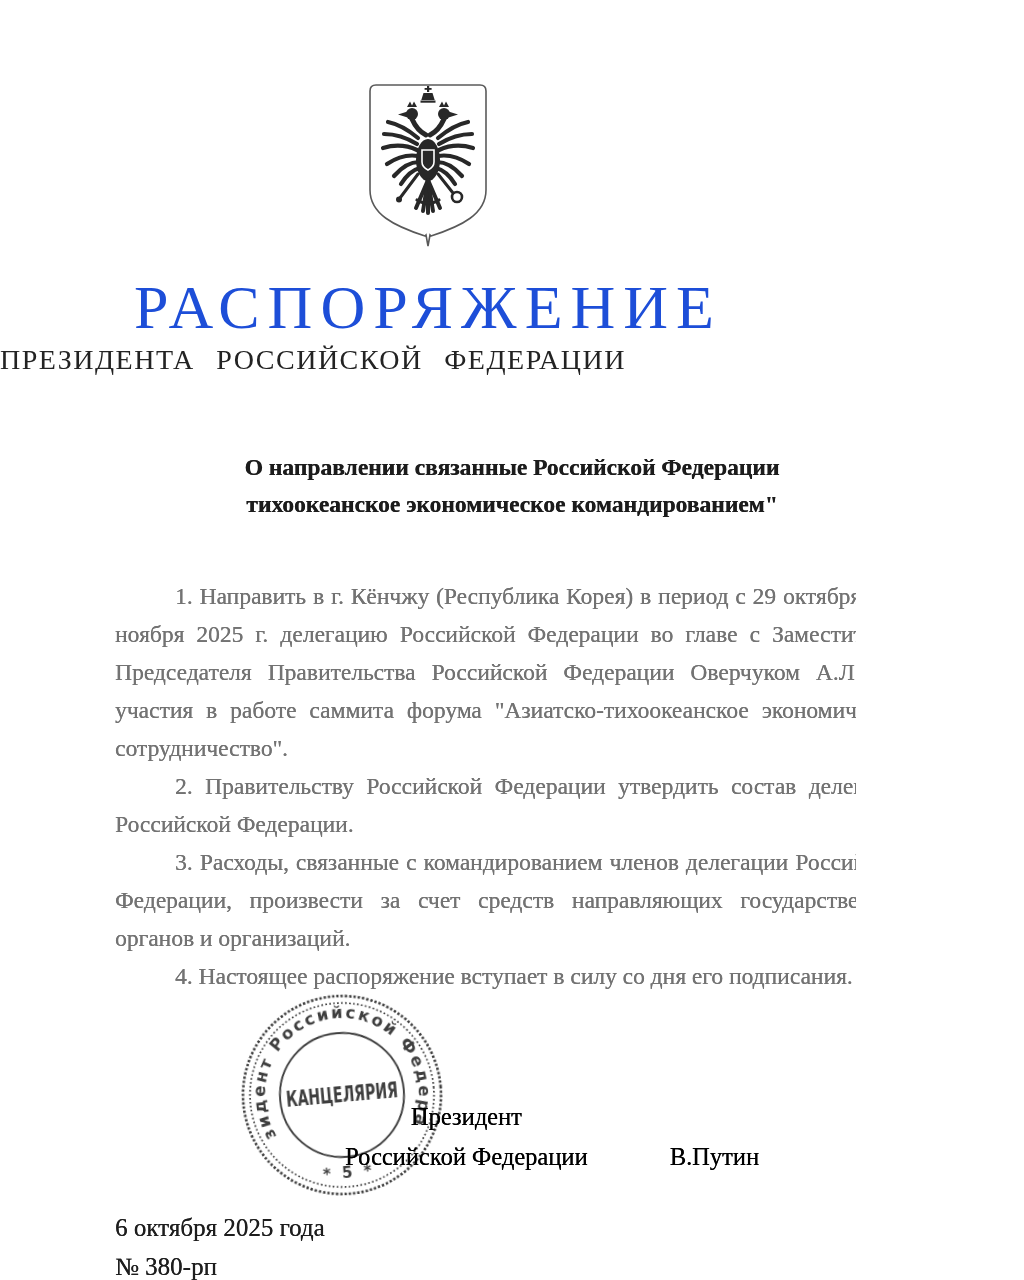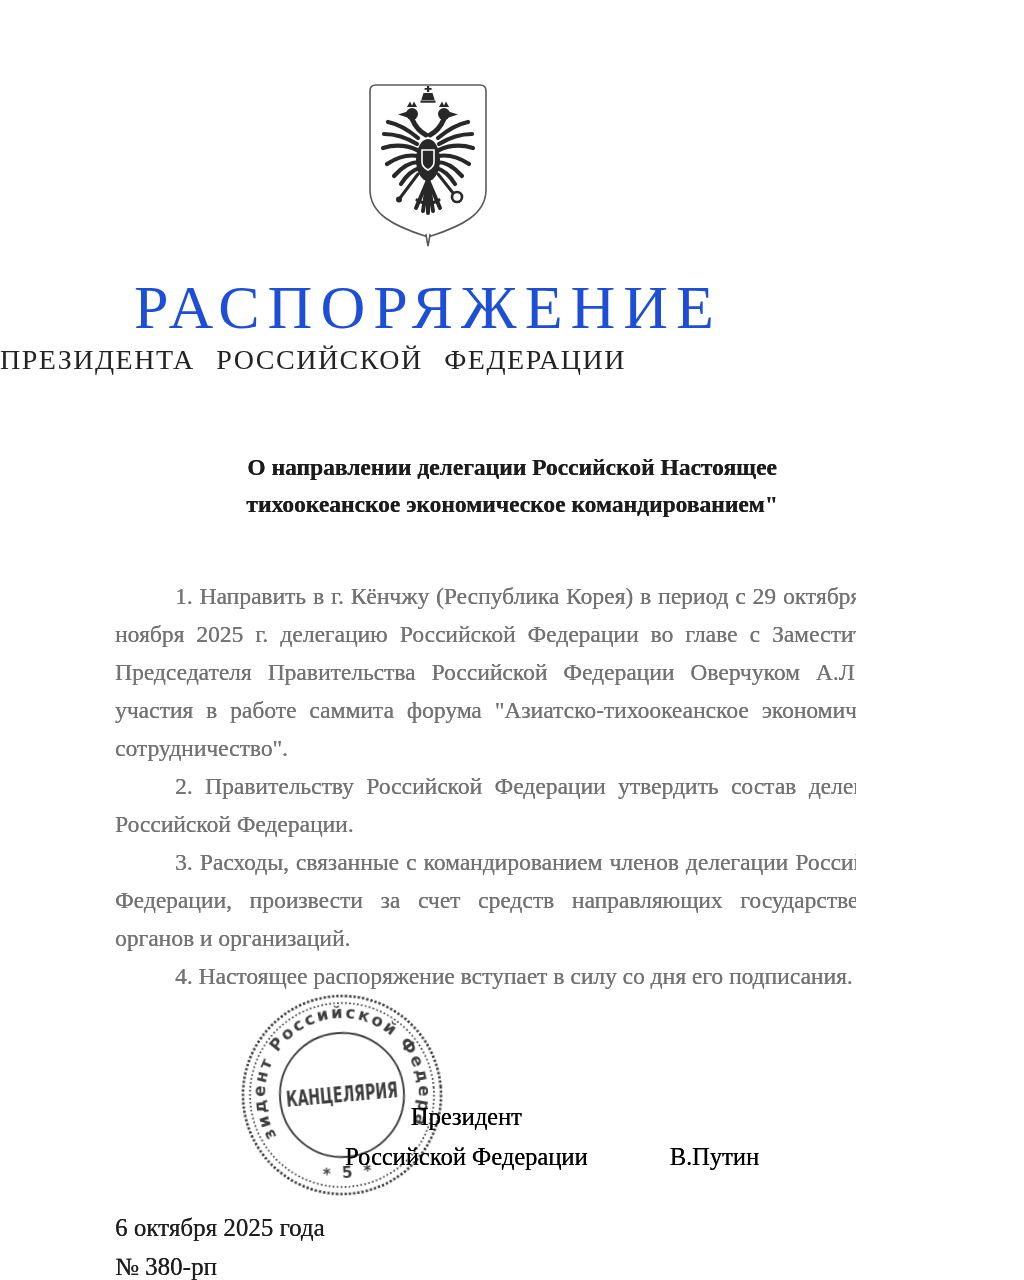--- a/index.html
+++ b/index.html
@@ -160,21 +160,21 @@
         <path d="M78,92 L93,111" stroke-width="3" fill="none"></path>
         <circle cx="97" cy="115" r="5" fill="none" stroke-width="2.6"></circle>
       </g>
     </svg>
   </div>
 
   <div class="doc-title">РАСПОРЯЖЕНИЕ</div>
   <div class="doc-subtitle">ПРЕЗИДЕНТА РОССИЙСКОЙ ФЕДЕРАЦИИ</div>
 
   <div class="decree-heading">
-    <span>О направлении делегации Российской Настоящее</span>
+    <span>О направлении связанные Российской Федерации</span>
     <span>тихоокеанское экономическое командированием"</span>
   </div>
 
   <div class="body-text">
     <p>1. Направить в г. Кёнчжу (Республика Корея) в период с 29 октября по 2 ноября 2025 г. делегацию Российской Федерации во главе с Заместителем Председателя Правительства Российской Федерации Оверчуком А.Л. для участия в работе саммита форума "Азиатско-тихоокеанское экономическое сотрудничество".</p>
     <p>2. Правительству Российской Федерации утвердить состав делегации Российской Федерации.</p>
     <p>3. Расходы, связанные с командированием членов делегации Российской Федерации, произвести за счет средств направляющих государственных органов и организаций.</p>
     <p>4. Настоящее распоряжение вступает в силу со дня его подписания.</p>
   </div>
 

